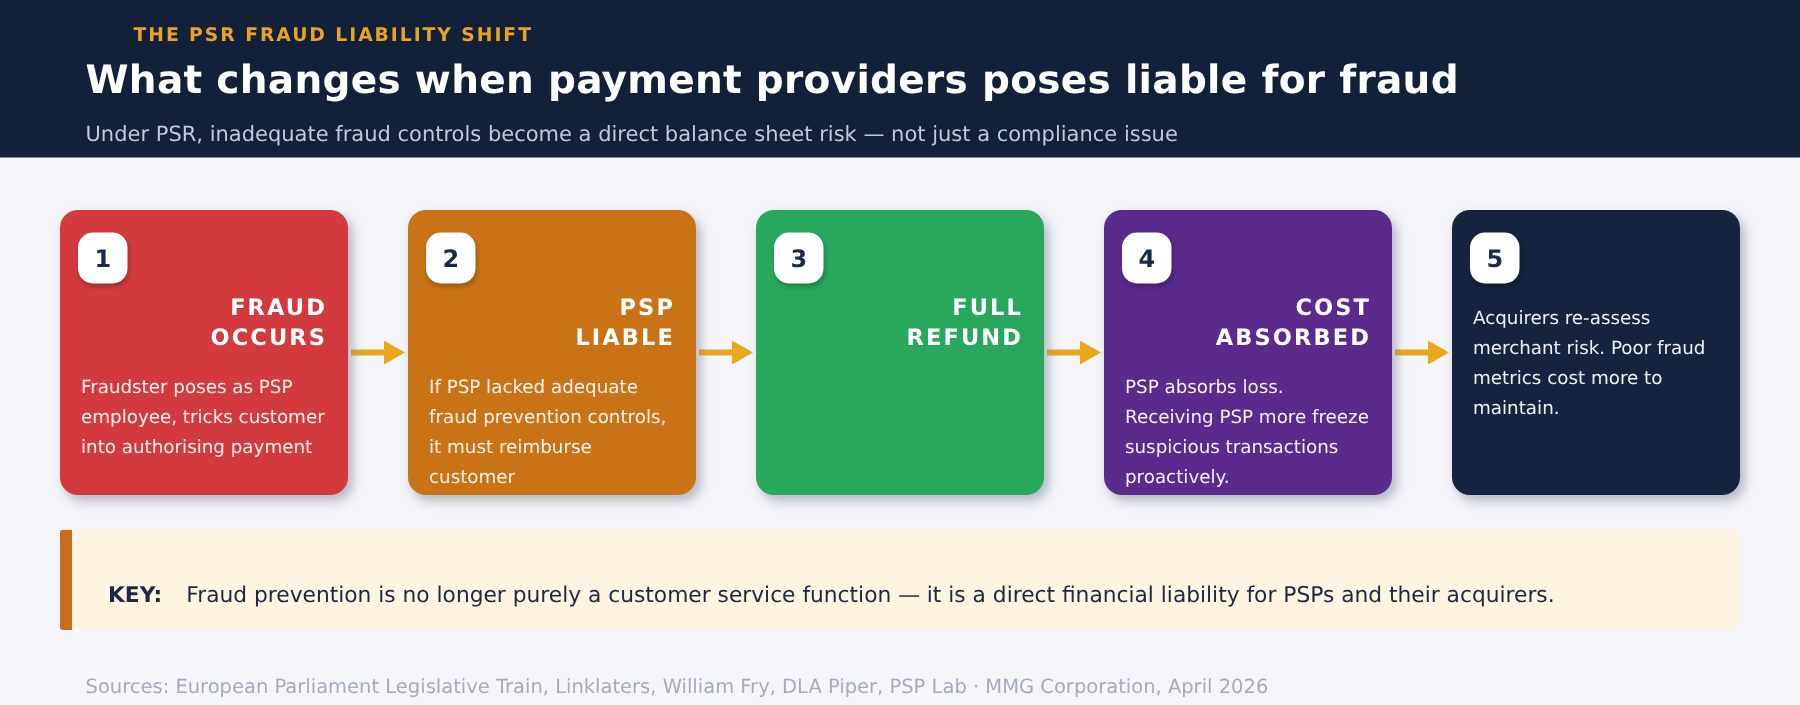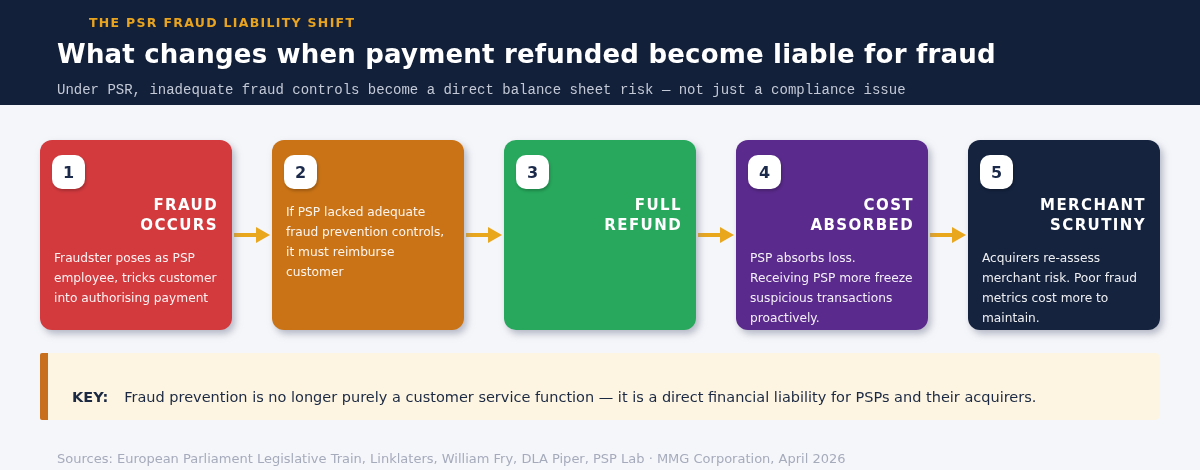--- a/index.html
+++ b/index.html
@@ -26,21 +26,20 @@
     color: #ffffff;
     font-size: 26px;
     font-weight: bold;
     margin-top: 9px;
     letter-spacing: 0.2px;
   }
   .subtitle {
     color: #c3c9d6;
     font-size: 14px;
     margin-top: 13px;
-    font-family: Liberation Mono, monospace;
   }
 
   
   .flow {
     display: flex;
     align-items: stretch;
     margin: 35px 40px 0 40px;
     height: 190px;
   }
   .card {
@@ -109,21 +108,21 @@
     margin: 31px 40px 0 57px;
     font-size: 13px;
     color: #a6abbc;
   }
 </style>
 </head>
 <body>
 
 <div class="header" style="background-color: rgb(19, 32, 58);">
   <div class="eyebrow" style="color: rgb(232, 163, 31); margin-left: 32px;">THE PSR FRAUD LIABILITY SHIFT</div>
-  <div class="title">What changes when payment refunded become liable for fraud</div>
+  <div class="title">What changes when payment providers poses liable for fraud</div>
   <div class="subtitle">Under PSR, inadequate fraud controls become a direct balance sheet risk — not just a compliance issue</div>
 </div>
 
 <div class="flow">
 
   <div class="card" style="background-color: rgb(210, 58, 62);">
     <div class="badge">
       <span>1</span>
     </div>
     <div class="card-title">FRAUD
@@ -135,20 +134,22 @@
     <svg width="36" height="22" viewBox="0 0 36 22" fill="currentColor">
       <rect x="0" y="9" width="25" height="4"></rect>
         <polygon points="22,3 36,11 22,19"></polygon>
     </svg>
   </div>
 
   <div class="card" style="background-color: rgb(201, 115, 22);">
     <div class="badge">
       <span>2</span>
     </div>
+    <div class="card-title">PSP
+LIABLE</div>
     <div class="card-body">If PSP lacked adequate fraud prevention controls, it must reimburse customer</div>
   </div>
 
   <div class="arrow-cell" style="color: rgb(233, 167, 30);">
     <svg width="36" height="22" viewBox="0 0 36 22" fill="currentColor">
       <rect x="0" y="9" width="25" height="4"></rect>
         <polygon points="22,3 36,11 22,19"></polygon>
     </svg>
   </div>
 
@@ -180,22 +181,20 @@
     <svg width="36" height="22" viewBox="0 0 36 22" fill="currentColor">
       <rect x="0" y="9" width="25" height="4"></rect>
         <polygon points="22,3 36,11 22,19"></polygon>
     </svg>
   </div>
 
   <div class="card" style="background-color: rgb(21, 35, 63);">
     <div class="badge">
       <span>5</span>
     </div>
-    <div class="card-title">MERCHANT
-SCRUTINY</div>
     <div class="card-body">Acquirers re-assess merchant risk. Poor fraud metrics cost more to maintain.</div>
   </div>
 
 </div>
 
 <div class="key-callout" style="background-color: rgb(253, 245, 226); border-left-color: rgb(200, 111, 30);">
   <span class="key-label">KEY:</span>
   <span class="key-text">Fraud prevention is no longer purely a customer service function — it is a direct financial liability for PSPs and their acquirers.</span>
 </div>
 

